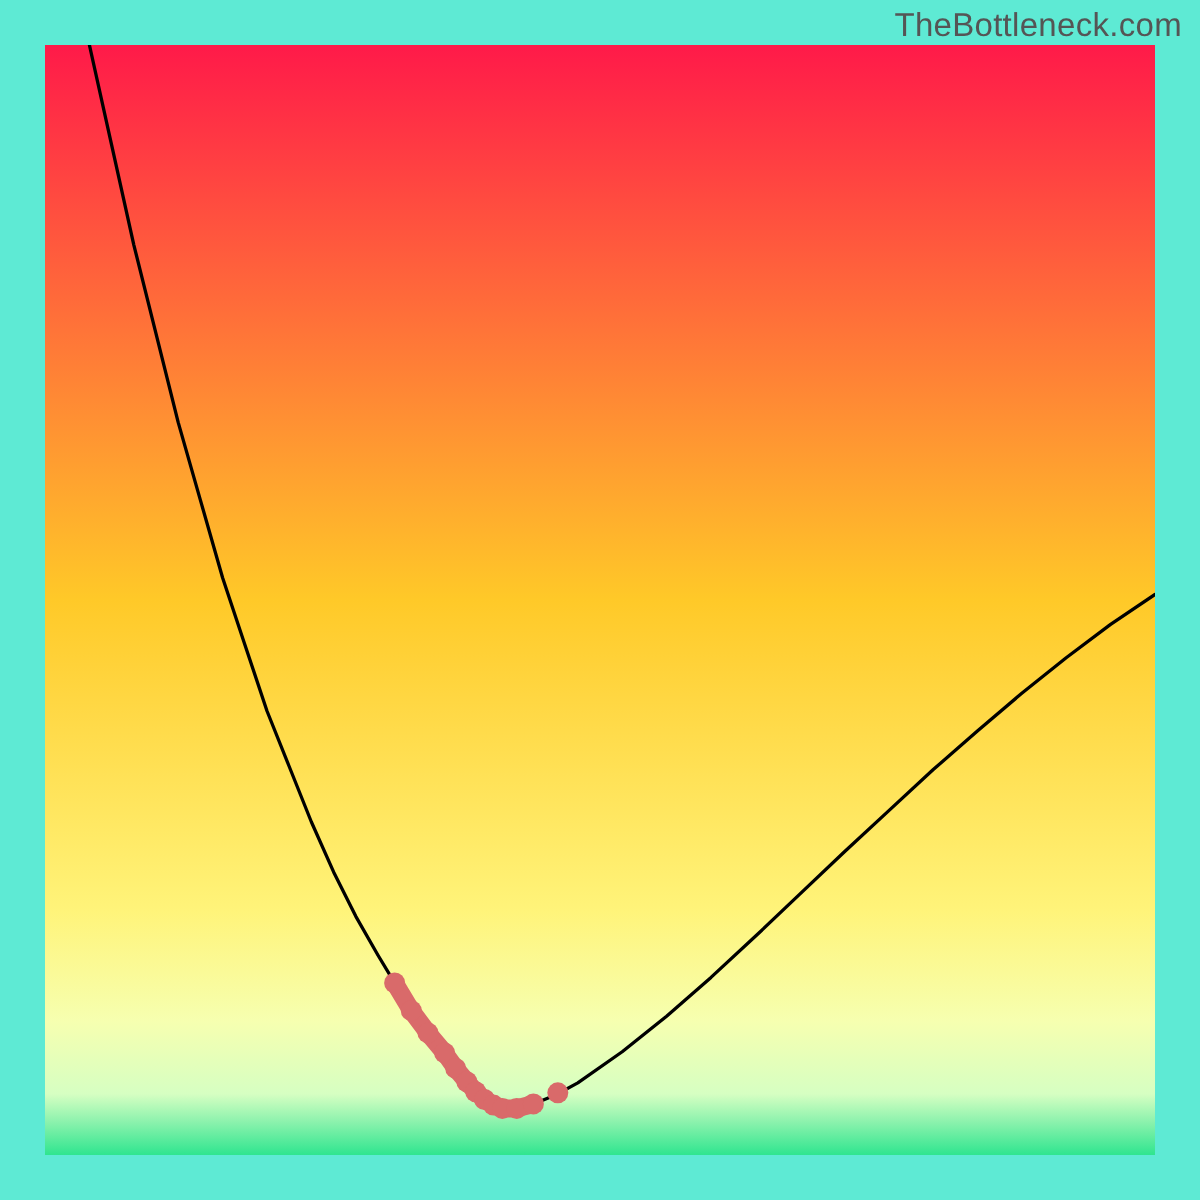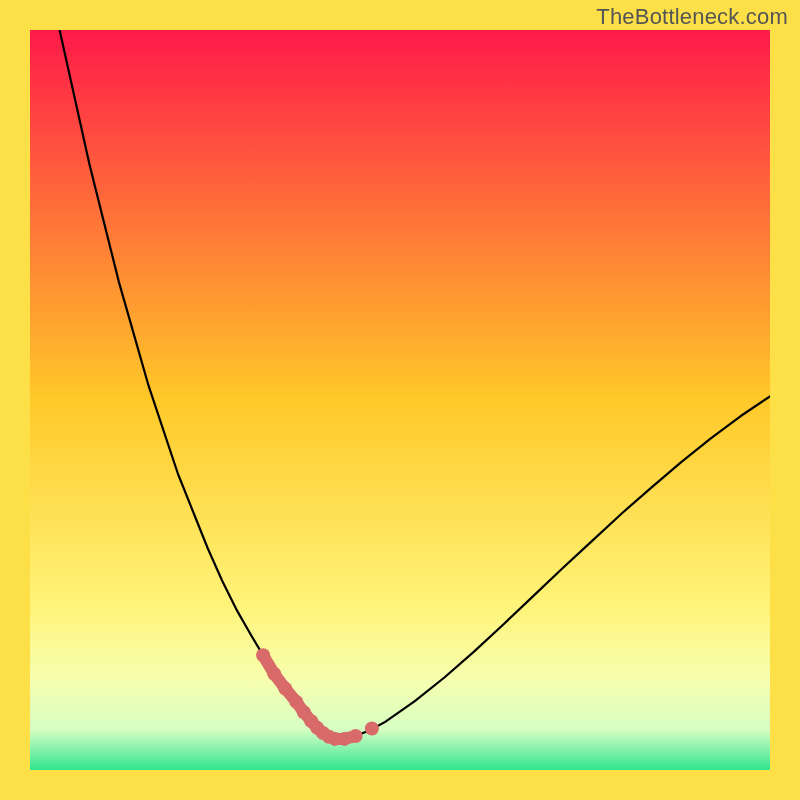--- a/index.html
+++ b/index.html
@@ -7,21 +7,21 @@
     padding: 0;
     width: 800px;
     height: 800px;
     background: #000;
     overflow: hidden;
     font-family: Arial, Helvetica, sans-serif;
   }
   .frame {
     position: absolute;
     inset: 0;
-    background: #fde047;
+    background: #5eead4;
   }
   .watermark {
     position: absolute;
     top: 4px;
     right: 12px;
     color: #555;
     font-size: 22px;
     font-weight: 500;
     letter-spacing: 0.2px;
     z-index: 10;

